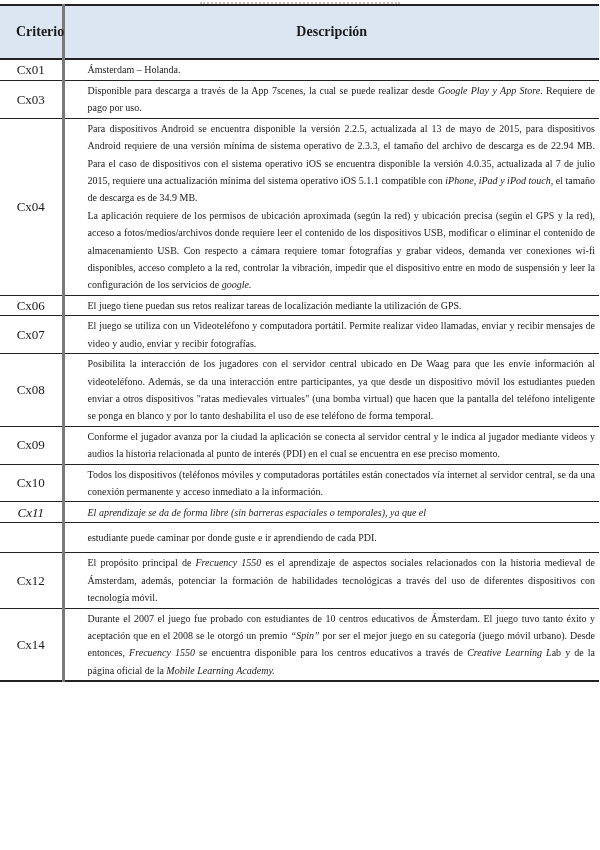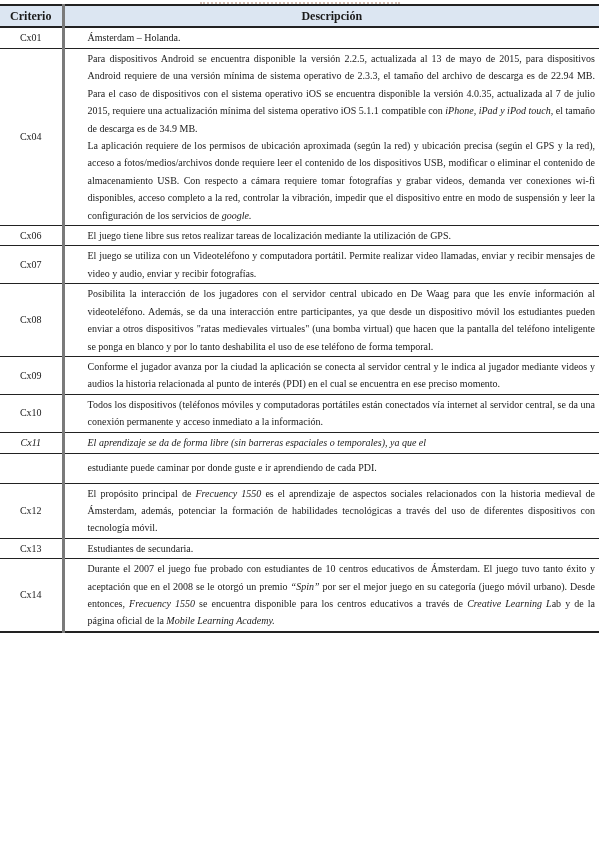--- a/index.html
+++ b/index.html
@@ -5,25 +5,25 @@
   html, body { margin: 0; padding: 0; background: #ffffff; }
   body { width: 600px; height: 850px; overflow: hidden; position: relative;
          font-family: "Liberation Serif", "DejaVu Serif", serif; color: #1a1a1a; }
   .caption-strip { position: absolute; left: 0; top: 0; width: 600px; height: 4px; overflow: hidden; }
   .caption-strip span { position: absolute; left: 200px; top: -10px; width: 200px; height: 12px;
          border-bottom: 2px dotted #8a4a2a; opacity: 0.35; }
   table.criteria { position: absolute; left: 0; top: 4px; width: 599px; border-collapse: collapse;
          table-layout: fixed; }
   col.c1 { width: 63px; }
   col.c2 { width: 536px; }
-  th { background: #dce6f2; font-weight: bold; font-size: 12px; height: 20px; padding: 0;
+  th { background: #dce6f2; font-weight: bold; font-size: 14px; height: 20px; padding: 16px;
        border-top: 2px solid #222; border-bottom: 2px solid #222; text-align: center; }
   td { font-size: 10px; line-height: 17.4px; vertical-align: middle; padding: 1px 4px 1px 23px;
        border-bottom: 1.5px solid #222; }
-  td.crit { text-align: center; padding: 0; font-size: 10px; }
+  td.crit { text-align: center; padding: 0; font-size: 13px; }
   td.desc { text-align: justify; }
   .c1cell, td.crit { border-right: 3px solid #7a7a7a; }
   th.crit-h { border-right: 3px solid #7a7a7a; }
   tr.last td { border-bottom: 2px solid #222; }
   i { font-style: italic; }
   .r-cx01 td { height: 18px; }
   .r-cx02 td { height: 19px; }
   .r-cx11a td { height: 18px; font-style: italic; }
   .r-cx11b td { height: 27px; font-family: Liberation Serif, serif; }
   .r-cx13 td { height: 16px; }
@@ -44,27 +44,31 @@
     <tr>
       <th class="crit-h">Criterio</th>
       <th>Descripción</th>
     </tr>
   </thead>
   <tbody id="rows">
       <tr class="r-cx01">
         <td class="crit">Cx01</td>
         <td class="desc"><span>Ámsterdam – Holanda.</span></td>
       </tr>
+      <tr class="r-cx03">
+        <td class="crit">Cx03</td>
+        <td class="desc"><span>Disponible para descarga a través de la App 7scenes, la cual se puede realizar desde </span><i>Google Play y App Store</i><span>. Requiere de pago por uso.</span></td>
+      </tr>
       <tr class="r-cx04">
         <td class="crit">Cx04</td>
         <td class="desc"><span>Para dispositivos Android se encuentra disponible la versión 2.2.5, actualizada al 13 de mayo de 2015, para dispositivos Android requiere de una versión mínima de sistema operativo de 2.3.3, el tamaño del archivo de descarga es de 22.94 MB. Para el caso de dispositivos con el sistema operativo iOS se encuentra disponible la versión 4.0.35, actualizada al 7 de julio 2015, requiere una actualización mínima del sistema operativo iOS 5.1.1 compatible con </span><i>iPhone, iPad y iPod touch</i><span>, el tamaño de descarga es de 34.9 MB.</span><br><span>La aplicación requiere de los permisos de ubicación aproximada (según la red) y ubicación precisa (según el GPS y la red), acceso a fotos/medios/archivos donde requiere leer el contenido de los dispositivos USB, modificar o eliminar el contenido de almacenamiento USB. Con respecto a cámara requiere tomar fotografías y grabar videos, demanda ver conexiones wi-fi disponibles, acceso completo a la red, controlar la vibración, impedir que el dispositivo entre en modo de suspensión y leer la configuración de los servicios de </span><i>google</i><span>.</span></td>
       </tr>
       <tr class="r-cx06">
         <td class="crit">Cx06</td>
-        <td class="desc"><span>El juego tiene libre sus retos realizar tareas de localización mediante la utilización de GPS.</span></td>
+        <td class="desc"><span>El juego tiene puedan sus retos realizar tareas de localización mediante la utilización de GPS.</span></td>
       </tr>
       <tr class="r-cx07">
         <td class="crit">Cx07</td>
         <td class="desc"><span>El juego se utiliza con un Videoteléfono y computadora portátil. Permite realizar video llamadas, enviar y recibir mensajes de video y audio, enviar y recibir fotografías.</span></td>
       </tr>
       <tr class="r-cx08">
         <td class="crit">Cx08</td>
         <td class="desc"><span>Posibilita la interacción de los jugadores con el servidor central ubicado en  De Waag para que les envíe información al videoteléfono. Además, se da una interacción entre participantes, ya que desde un dispositivo móvil los estudiantes pueden enviar a otros dispositivos "ratas medievales virtuales" (una bomba virtual) que hacen que la pantalla del teléfono inteligente se ponga en blanco y por lo tanto deshabilita el uso de ese teléfono de forma temporal.</span></td>
       </tr>
       <tr class="r-cx09">
@@ -80,22 +84,18 @@
         <td class="desc"><span>El aprendizaje se da de forma libre (sin barreras espaciales o temporales), ya que el</span></td>
       </tr>
       <tr class="r-cx11b">
         <td class="crit"></td>
         <td class="desc"><span>estudiante puede caminar por donde guste e ir aprendiendo de cada PDI.</span></td>
       </tr>
       <tr class="r-cx12">
         <td class="crit">Cx12</td>
         <td class="desc"><span>El propósito principal de </span><i>Frecuency 1550</i><span> es el aprendizaje de aspectos sociales relacionados con la historia medieval de Ámsterdam, además, potenciar la formación de habilidades tecnológicas a través del uso de diferentes dispositivos con tecnología móvil.</span></td>
       </tr>
-      <tr class="r-cx13">
-        <td class="crit">Cx13</td>
-        <td class="desc"><span>Estudiantes de secundaria.</span></td>
-      </tr>
       <tr class="r-cx14 last">
         <td class="crit">Cx14</td>
         <td class="desc"><span>Durante el 2007 el juego fue probado con estudiantes de 10 centros educativos de Ámsterdam. El juego tuvo tanto éxito y aceptación que en el 2008 se le otorgó un premio </span><i>“Spin”</i><span> por ser el mejor juego en su categoría (juego móvil urbano). Desde entonces, </span><i>Frecuency 1550</i><span> se encuentra disponible para los centros educativos a través de </span><i>Creative Learning L</i><span>ab y de la página oficial de la  </span><i>Mobile Learning Academy.</i></td>
       </tr>
     </tbody>
 </table>
 
 </body></html>

